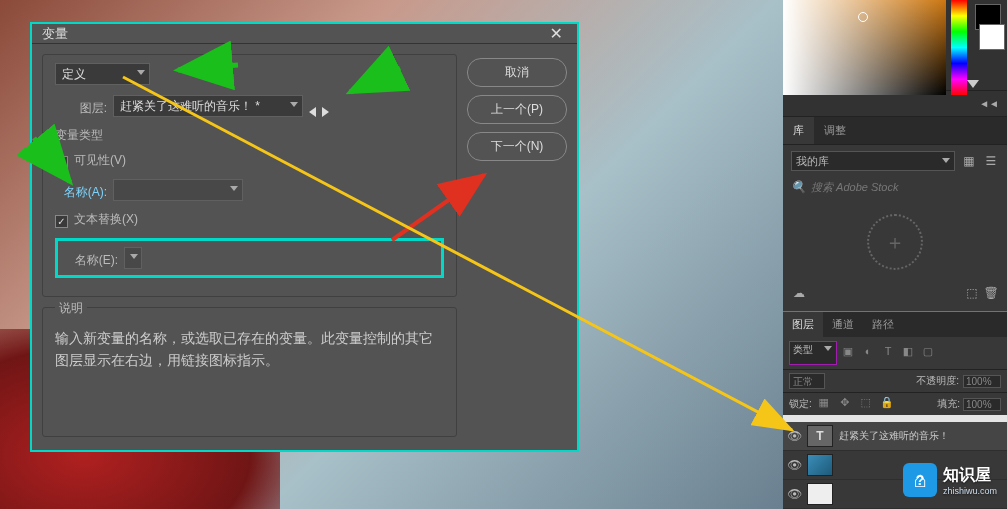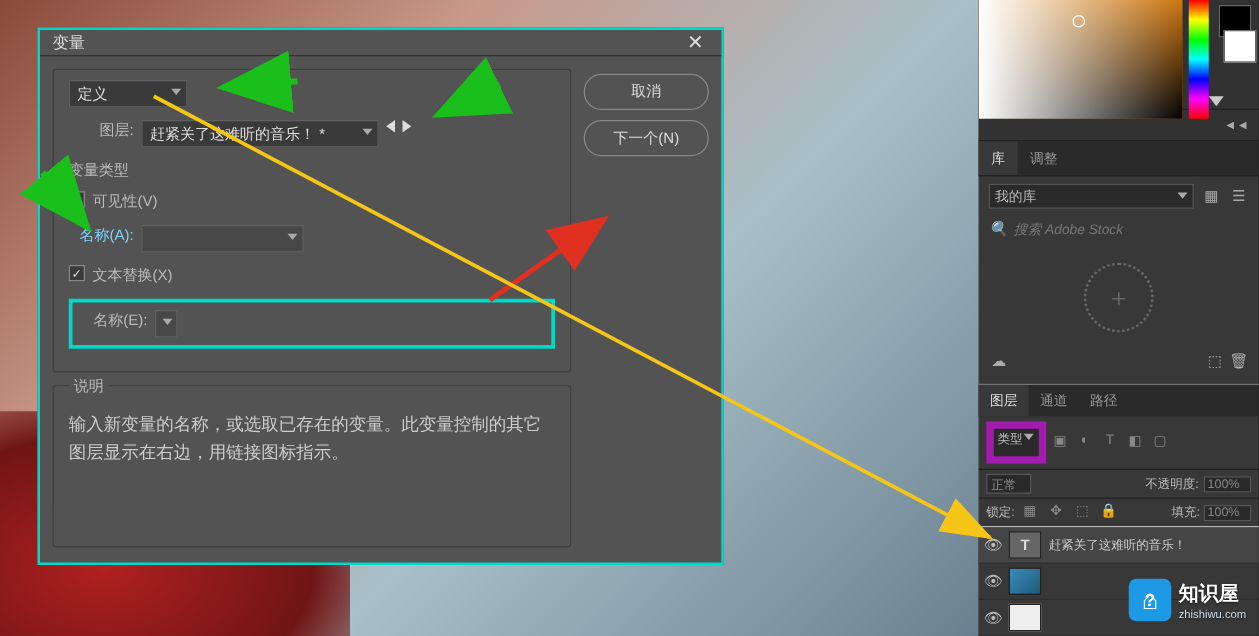--- a/index.html
+++ b/index.html
@@ -21,21 +21,21 @@
   .left-col { flex: 1; padding-right: 10px; }
   .right-col { width: 100px; display: flex; flex-direction: column; gap: 8px; padding-top: 4px; }
   
   .pill-btn { background: #535353; border: 1px solid #888; border-radius: 14px; color: #ddd;
     font-size: 12px; padding: 5px 0; text-align: center; cursor: pointer; }
   
   .fieldset { border: 1px solid #404040; border-radius: 3px; padding: 10px 12px; margin-bottom: 10px;
     color: #bbb; font-size: 12px; }
   .fs-title { position: relative; top: -18px; background: #535353; display: inline-block; padding: 0 4px; }
   
-  .row { display: flex; align-items: flex-start; gap: 6px; margin-bottom: 10px; }
+  .row { display: flex; align-items: flex-end; gap: 6px; margin-bottom: 10px; }
   .label { color: #bbb; font-size: 12px; min-width: 52px; text-align: right; }
   .label.dim { color: #7dd3fc; }
   
   .select, .input { background: #3a3a3a; border: 1px solid #606060; color: #ddd; font-size: 12px;
     padding: 2px 6px; height: 22px; }
   .select.dim { background: #484848; color: #7a7a7a; }
   .select { position: relative; }
   .caret { position: absolute; right: 4px; top: 6px; width: 0; height: 0; border-left: 4px solid transparent;
     border-right: 4px solid transparent; border-top: 5px solid #aaa; }
   
@@ -88,27 +88,27 @@
   .dz { height: 78px; display: flex; align-items: center; justify-content: center; margin-top: 4px; }
   .dz-circle { width: 56px; height: 56px; border: 2px dotted #666; border-radius: 50%; display: flex;
     align-items: center; justify-content: center; color: #666; font-size: 20px; }
   .lib-bottom { display: flex; justify-content: space-between; padding: 4px 0; }
   
   .layers-panel { flex: 1; display: flex; flex-direction: column; }
   .lay-tabs { display: flex; background: #2a2a2a; }
   .lay-tab { padding: 5px 9px; font-size: 11px; color: #999; cursor: pointer; }
   .lay-tab.active { background: #383838; color: #ddd; }
   .filter-row { display: flex; align-items: center; gap: 2px; padding: 4px 6px; border-bottom: 1px solid #222; }
-  .filter-sel { background: #2a2a2a; border: 6px solid #a21caf; padding: 1px 3px; font-size: 10px; width: 48px; position: relative; height: 34px; }
+  .filter-sel { background: #2a2a2a; border: 1px solid #a21caf; padding: 1px 3px; font-size: 10px; width: 48px; position: relative; height: 24px; }
   .f-icon { width: 18px; height: 16px; color: #888; font-size: 11px; text-align: center; }
   .opts-row { display: flex; align-items: center; padding: 3px 6px; font-size: 10px; border-bottom: 1px solid #222; justify-content: space-between; }
   .opts-row .grp { display: flex; align-items: center; gap: 4px; }
   .mini-sel { background: #2a2a2a; border: 1px solid #555; padding: 1px 3px; width: 36px; color: #888; position: relative; height: 16px; }
   .pct { background: #2a2a2a; border: 1px solid #555; padding: 0 2px; width: 38px; color: #888; font-size: 10px; }
-  .lock-row { display: flex; align-items: center; padding: 3px 6px; gap: 3px; font-size: 10px; border-bottom: 1px solid #e5e5e5; }
+  .lock-row { display: flex; align-items: center; padding: 3px 6px; gap: 3px; font-size: 10px; border-bottom: 7px solid #e5e5e5; }
   
   .layer-list { flex: 1; background: #383838; }
   .layer-item { display: flex; align-items: center; padding: 3px 4px; gap: 6px; border-bottom: 1px solid #2e2e2e; }
   .eye { width: 14px; color: #bbb; font-size: 12px; text-align: center; }
   .thumb { width: 26px; height: 22px; background: #555; border: 1px solid #222; display: flex; align-items: center; justify-content: center;
     font-size: 12px; color: #ddd; font-weight: bold; }
   .thumb.t-text { background: #666; }
   .thumb.t-img { background: linear-gradient(135deg, #3a8db8, #1e5a7a); }
   .thumb.t-bg { background: #eee; }
   .layer-name { font-size: 10px; color: #ccc; }
@@ -175,20 +175,21 @@
           </div>
         </div>
       </div>
       <div class="fieldset desc-box">
         <span class="fs-title">说明</span>
         <div class="desc-text">输入新变量的名称，或选取已存在的变量。此变量控制的其它图层显示在右边，用链接图标指示。</div>
       </div>
     </div>
     <div class="right-col">
       <div class="pill-btn">取消</div>
+      <div class="pill-btn">上一个(P)</div>
       <div class="pill-btn">下一个(N)</div>
     </div>
   </div>
 </div>
 
 <div class="sidebar">
   <div class="color-panel">
     <div class="color-square">
         <div class="color-circle"></div>
       </div>

